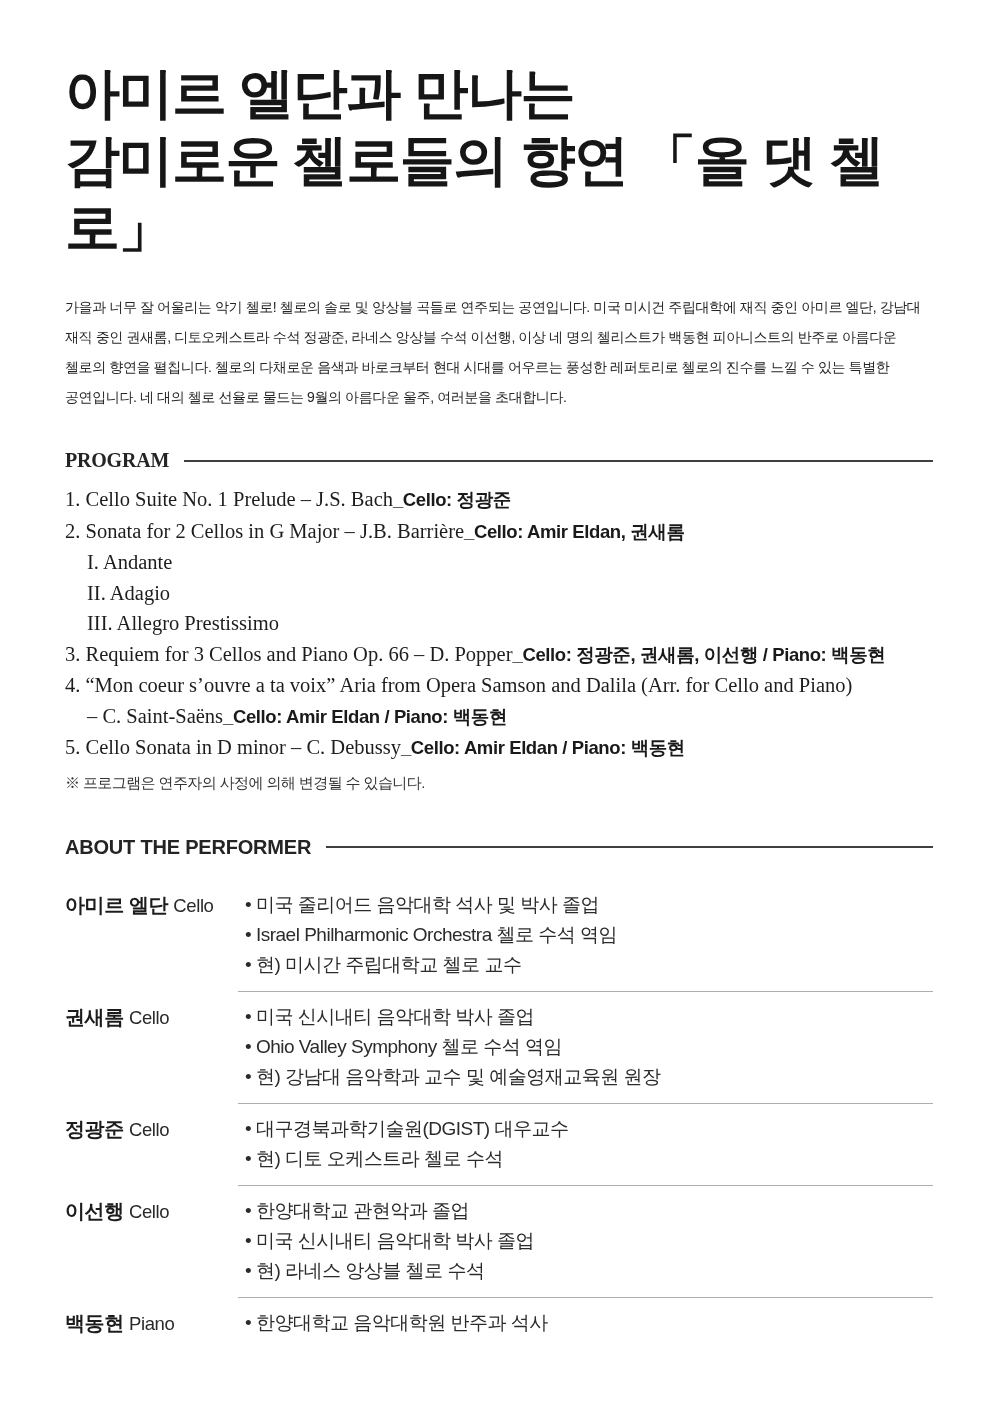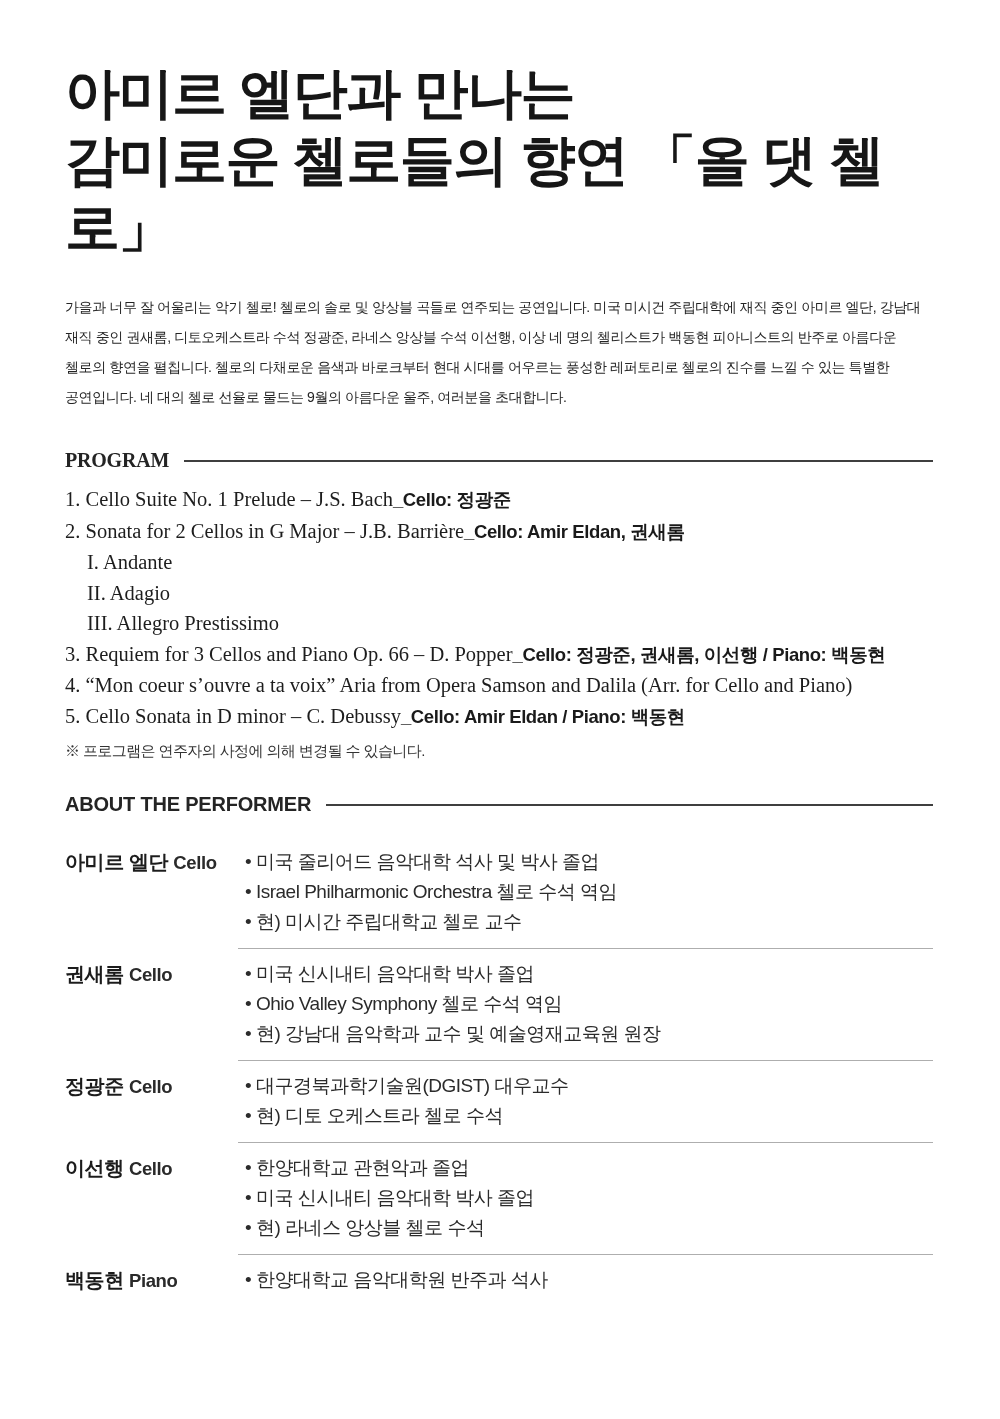--- a/index.html
+++ b/index.html
@@ -35,21 +35,21 @@
     letter-spacing: -0.4px;
     word-break: keep-all;
   }
 
   
   .sec-head {
     display: flex;
     align-items: center;
   }
   .sec-head.program { margin-top: 37px; font-family: Liberation Serif, serif; }
-  .sec-head.about   { margin-top: 32px; }
+  .sec-head.about   { margin-top: 43px; }
   .sec-title {
     font-size: 20px;
     font-weight: bold;
     letter-spacing: -0.2px;
     color: #242424;
     white-space: nowrap;
   }
   .sec-rule {
     flex: 1;
     height: 0;
@@ -90,21 +90,21 @@
   .perf-name-col {
     width: 180px;
     flex: 0 0 180px;
     font-size: 20px;
     line-height: 30px;
     color: #1c1c1c;
     letter-spacing: -0.4px;
     white-space: nowrap;
   }
   .perf-name-col b { font-weight: bold; }
-  .perf-name-col .instr { font-weight: bold; font-size: 18.5px; color: #2a2a2a; }
+  .perf-name-col .instr { font-weight: normal; font-size: 18.5px; color: #2a2a2a; }
   .perf-bullets {
     list-style: none;
     flex: 1;
   }
   .perf-bullets li {
     font-size: 19px;
     line-height: 30px;
     color: #2b2b2b;
     letter-spacing: -0.5px;
   }
@@ -136,20 +136,21 @@
   </div>
 
   <div class="program-list">
     <div class="p-item ind0"><span>1. Cello Suite No. 1 Prelude – J.S. Bach</span><span class="p-sans">_Cello: 정광준</span></div>
     <div class="p-item ind0"><span>2. Sonata for 2 Cellos in G Major – J.B. Barrière</span><span class="p-sans">_Cello: Amir Eldan, 권새롬</span></div>
     <div class="p-item ind1"><span>I. Andante</span></div>
     <div class="p-item ind1"><span>II. Adagio</span></div>
     <div class="p-item ind1"><span>III. Allegro Prestissimo</span></div>
     <div class="p-item ind0"><span>3. Requiem for 3 Cellos and Piano Op. 66 – D. Popper</span><span class="p-sans">_Cello: 정광준, 권새롬, 이선행 / Piano: 백동현</span></div>
     <div class="p-item ind0"><span>4. “Mon coeur s’ouvre a ta voix” Aria from Opera Samson and Dalila (Arr. for Cello and Piano)</span></div>
+    <div class="p-item ind1"><span>– C. Saint-Saëns</span><span class="p-sans">_Cello: Amir Eldan / Piano: 백동현</span></div>
     <div class="p-item ind0"><span>5. Cello Sonata in D minor – C. Debussy</span><span class="p-sans">_Cello: Amir Eldan / Piano: 백동현</span></div>
   </div>
 
   <p class="note">※ 프로그램은 연주자의 사정에 의해 변경될 수 있습니다.</p>
 
   <div class="sec-head about">
     <span class="sec-title">ABOUT THE PERFORMER</span>
     <span class="sec-rule"></span>
   </div>
 

